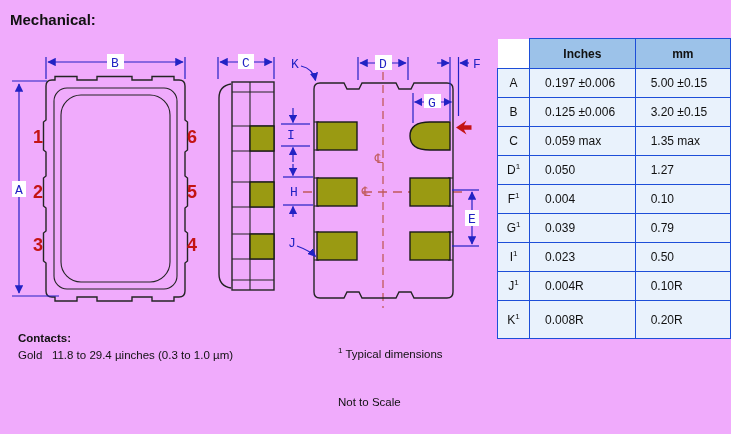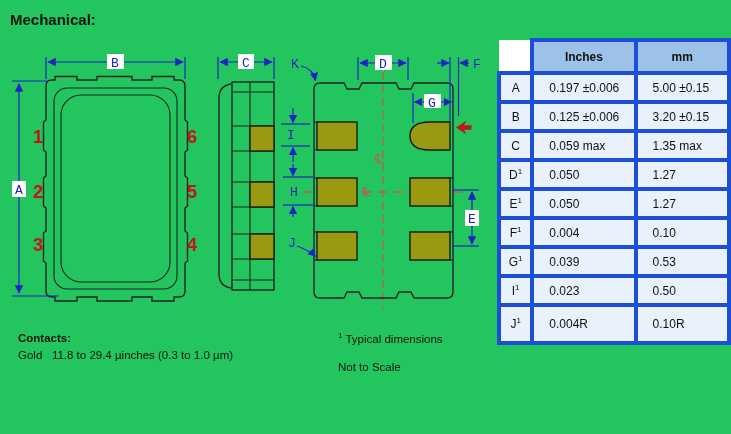--- a/index.html
+++ b/index.html
@@ -1,50 +1,50 @@
 <!DOCTYPE html>
 <html><head>
 <meta charset="utf-8">
 <style>
   html,body{margin:0;padding:0;background:#fff;}
-  .page{position:relative;width:731px;height:434px;background:#22c55e;overflow:hidden;
+  .page{position:relative;width:731px;height:434px;background:#f0abfc;overflow:hidden;
         font-family:"Liberation Sans",sans-serif;color:#111;}
   .title{position:absolute;left:10px;top:11px;font-size:15px;font-weight:bold;}
   svg{position:absolute;left:0;top:0;}
   .outline{fill:none;stroke:#242424;stroke-width:1.4;}
   .thin{fill:none;stroke:#242424;stroke-width:1.1;}
   .pad{fill:#9a9a12;stroke:#1a1a1a;stroke-width:1.4;}
   .dimline{stroke:#2222c4;stroke-width:1.2;fill:none;}
   .dim{font:13px "Liberation Mono",monospace;fill:#2222c4;}
   .pin{font:bold 18px "Liberation Sans",sans-serif;fill:#c41414;}
   .cl{font:13px "DejaVu Sans",sans-serif;fill:#c05a5a;}
   .clline{stroke:#c05a5a;stroke-width:1.3;fill:none;}
   .mask{fill:#ffffff;}
   
   .dim-table{position:absolute;left:497px;top:38px;border-collapse:collapse;
              font-size:12px;table-layout:fixed;}
-  .dim-table td,.dim-table th{border:4px solid #1d4ed8;padding:0;vertical-align:middle;}
+  .dim-table td,.dim-table th{border:1px solid #1d4ed8;padding:0;vertical-align:middle;}
   .dim-table .corner{border:none;background:#fff;}
   .dim-table th{background:#9cc2e9;font-weight:bold;height:29px;text-align:center;}
   .dim-table td{background:#e9f2fc;}
   .dim-table .lbl{width:35px;text-align:center;}
   .dim-table .in{width:101px;}
   .dim-table .mm{width:90px;}
   .dim-table .val{padding-left:15px;text-align:left;}
   .dim-table tbody tr{height:29px;}
   .dim-table tbody tr:nth-child(9){height:38px;}
   .dim-table tbody tr:nth-child(10){height:24px;text-decoration:underline;}
   .dim-table tbody tr:nth-child(11){height:39px;}
   .dim-table sup{font-size:8px;line-height:0;}
   
   .contacts{position:absolute;left:18px;top:330px;font-size:11.5px;line-height:17px;}
   .contacts .head{font-weight:bold;}
   .contacts .pre{white-space:pre;text-align:right;}
-  .notes{position:absolute;left:338px;top:331px;font-size:11.5px;}
-  .notes .scale{margin-top:16px;}
+  .notes{position:absolute;left:338px;top:346px;font-size:11.5px;}
+  .notes .scale{margin-top:36px;}
   .notes sup{font-size:8px;}
 </style>
 </head>
 <body>
 
 <div class="page">
 
   <div class="title">Mechanical:</div>
 
   <svg width="495" height="434" viewBox="0 0 495 434">
@@ -211,43 +211,43 @@
         <td class="lbl"><span>C</span><sup></sup></td>
         <td class="in val">0.059 max</td>
         <td class="mm val">1.35 max</td>
       </tr>
       <tr>
         <td class="lbl"><span>D</span><sup>1</sup></td>
         <td class="in val">0.050</td>
         <td class="mm val">1.27</td>
       </tr>
       <tr>
-        <td class="lbl"><span>E</span><sup>1</sup></td>
-        <td class="in val">0.050</td>
-        <td class="mm val">1.27</td>
-      </tr>
-      <tr>
         <td class="lbl"><span>F</span><sup>1</sup></td>
         <td class="in val">0.004</td>
         <td class="mm val">0.10</td>
       </tr>
       <tr>
         <td class="lbl"><span>G</span><sup>1</sup></td>
         <td class="in val">0.039</td>
-        <td class="mm val">0.53</td>
+        <td class="mm val">0.79</td>
       </tr>
       <tr>
         <td class="lbl"><span>I</span><sup>1</sup></td>
         <td class="in val">0.023</td>
         <td class="mm val">0.50</td>
       </tr>
       <tr>
         <td class="lbl"><span>J</span><sup>1</sup></td>
         <td class="in val">0.004R</td>
         <td class="mm val">0.10R</td>
+      </tr>
+      <tr>
+        <td class="lbl"><span>K</span><sup>1</sup></td>
+        <td class="in val">0.008R</td>
+        <td class="mm val">0.20R</td>
       </tr>
     </tbody>
   </table>
 
   <div class="contacts">
     <div class="head">Contacts:</div>
     <div class="pre">Gold   11.8 to 29.4 µinches (0.3 to 1.0 µm)</div>
   </div>
 
   <div class="notes">

